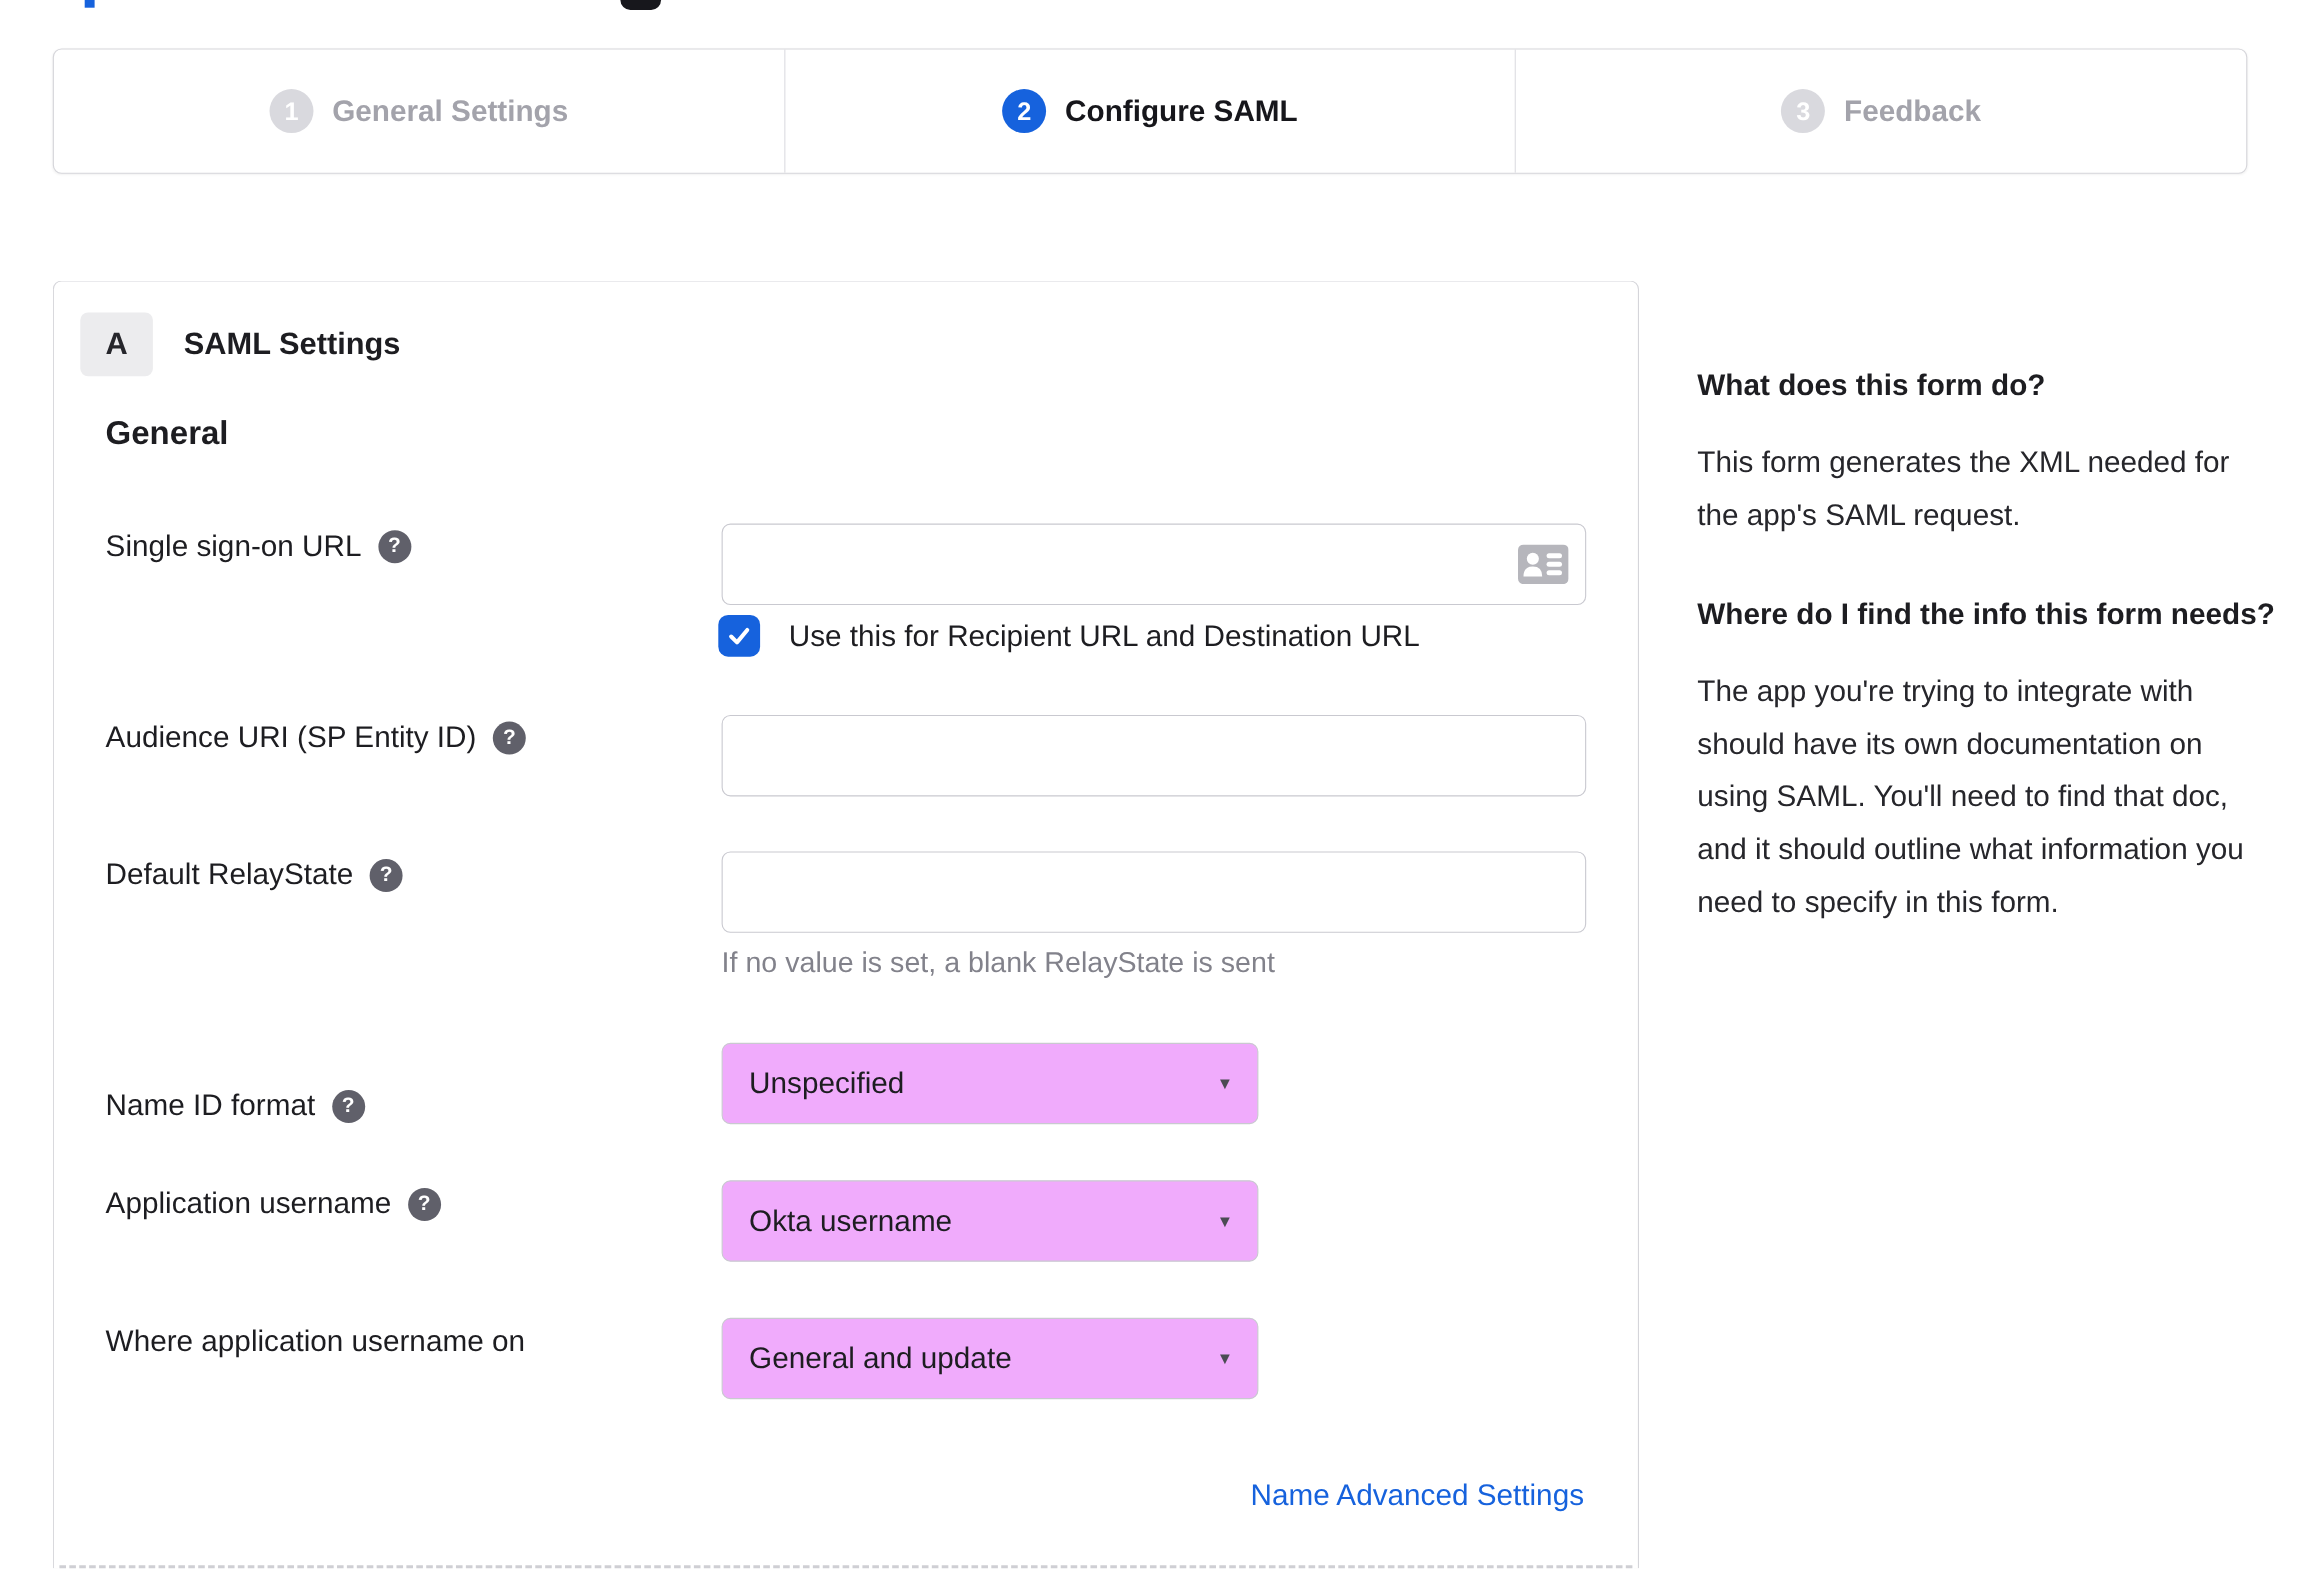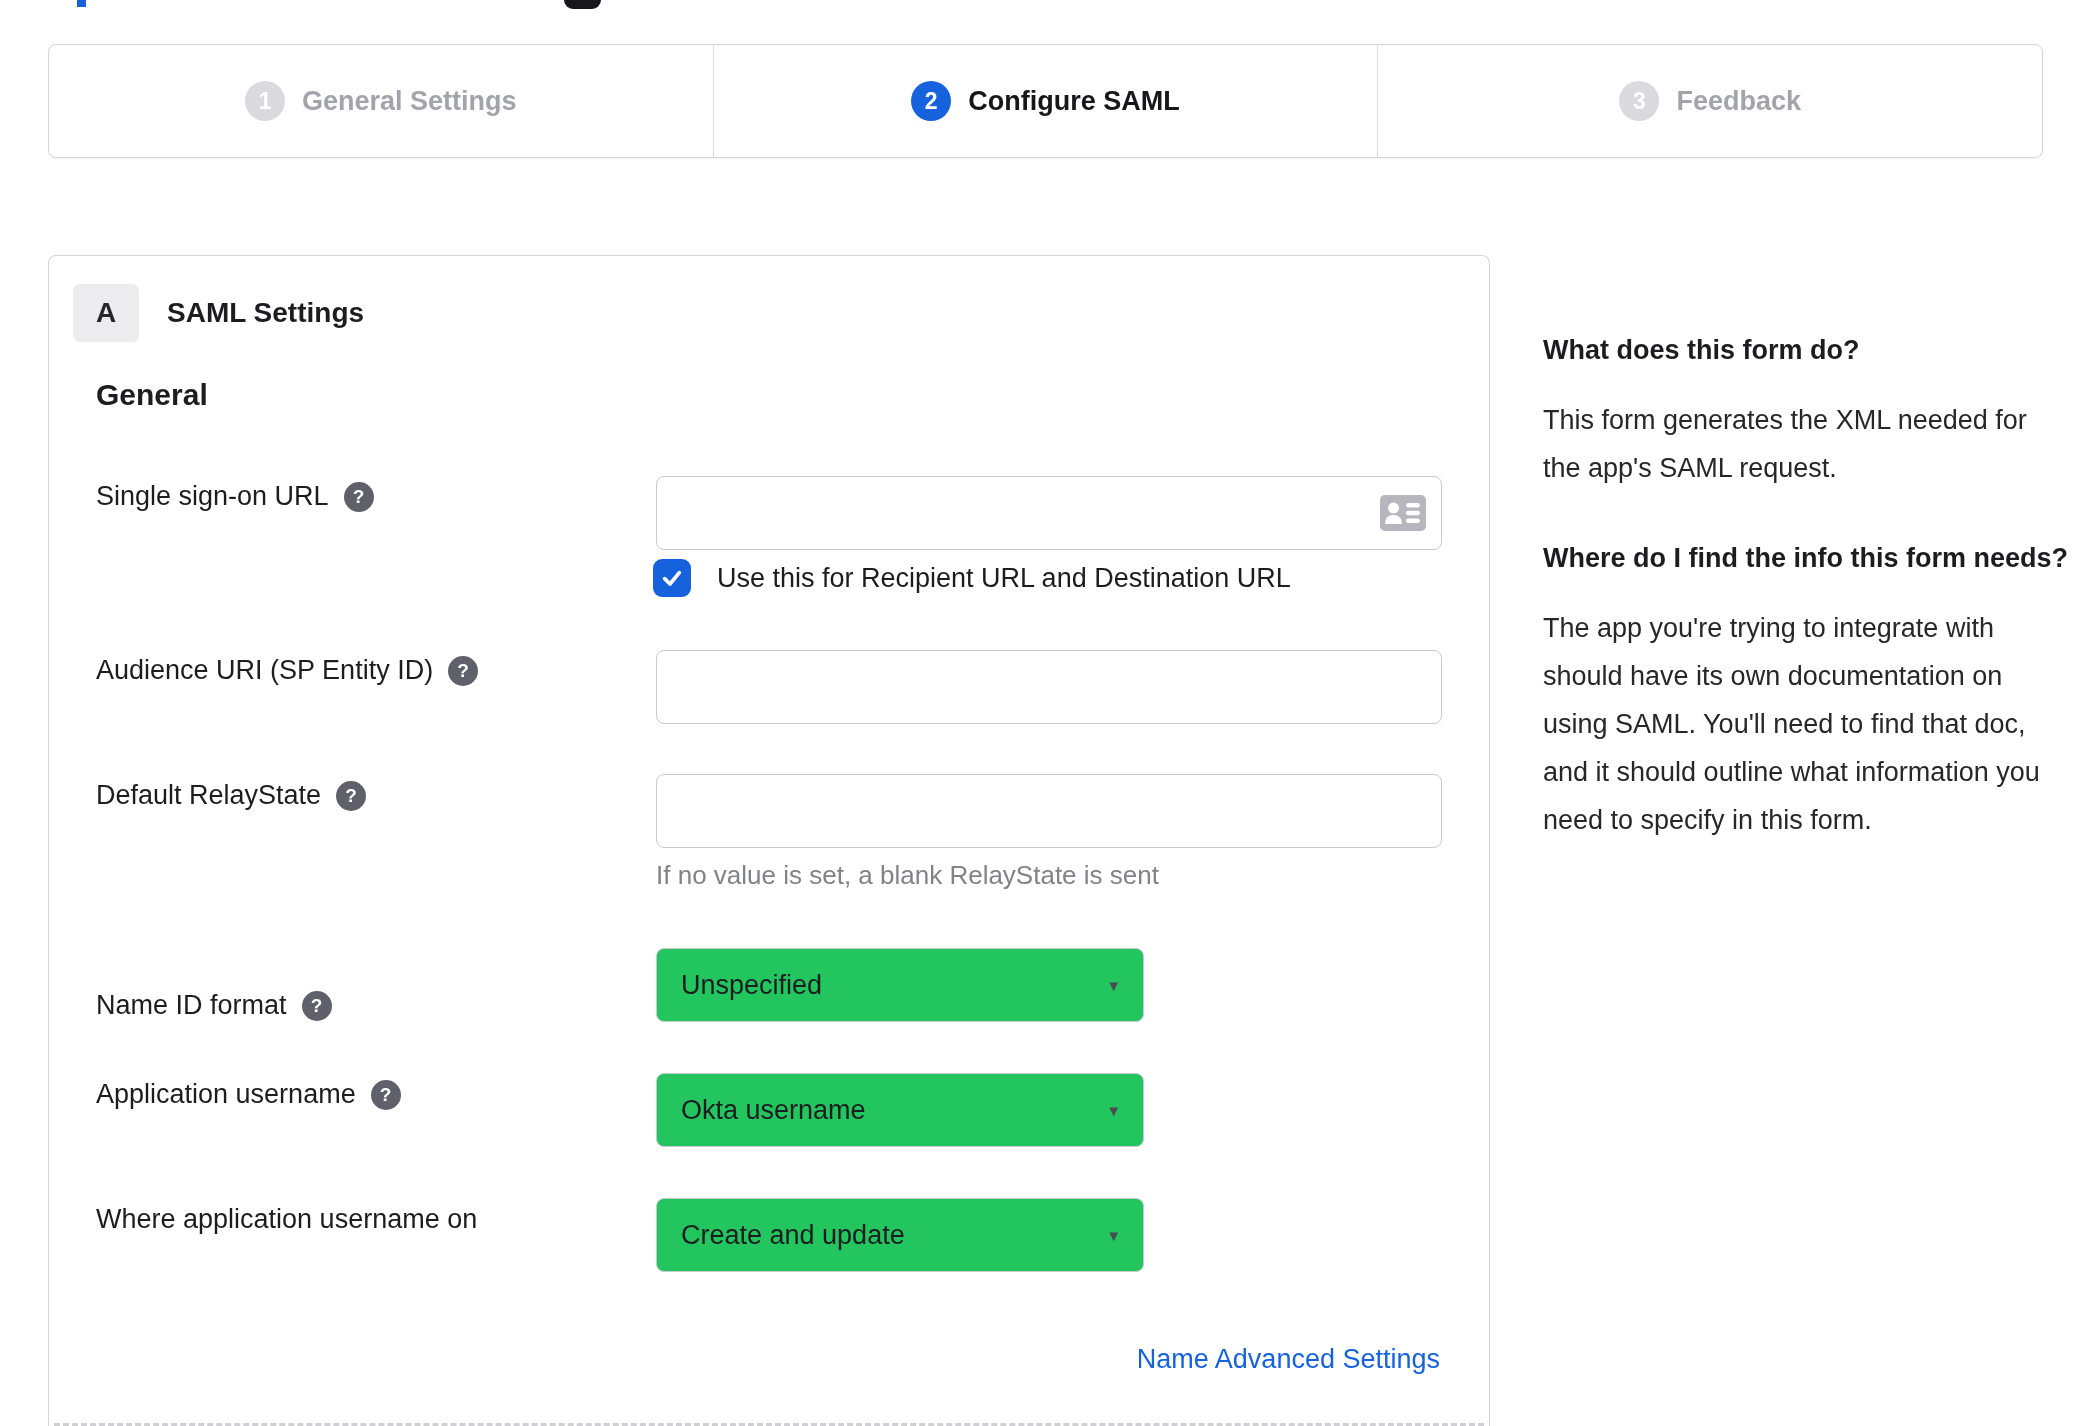--- a/index.html
+++ b/index.html
@@ -55,21 +55,21 @@
 
   .cb{
     position:absolute;left:604px;width:38px;height:38px;border-radius:9px;background:#1662dd;
     display:flex;align-items:center;justify-content:center;cursor:pointer;
   }
   .cb-lab{position:absolute;left:668px;height:38px;display:flex;align-items:center;font-size:27px;}
 
   .hint{position:absolute;left:607px;font-size:26px;color:#82828b;}
 
   .sel{
-    position:absolute;left:607px;width:488px;height:74px;box-sizing:border-box;background:#22c55e;
+    position:absolute;left:607px;width:488px;height:74px;box-sizing:border-box;background:#f0abfc;
     border:1px solid #c9c9d0;border-radius:8px;display:flex;align-items:center;
     padding:0 60px 0 24px;font-size:27px;cursor:pointer;
   }
   .caret{position:absolute;right:22px;font-size:15px;color:#4b4b53;}
 
   .adv-link{position:absolute;right:49px;top:1088px;font-size:27px;font-weight:500;color:#1662dd;cursor:pointer;text-decoration:none;}
 
   .dashed{position:absolute;left:5px;right:5px;bottom:0;border-top:3px dashed #cfcfd4;}
 
   
@@ -162,21 +162,21 @@
   </div>
   <div class="sel" style="top:817px;">
     <span>Okta username</span>
     <span class="caret">▼</span>
   </div>
 
   <div class="lbl" style="top:948px;">
     <span>Where application username on</span>
   </div>
   <div class="sel" style="top:942px;">
-    <span>Create and update</span>
+    <span>General and update</span>
     <span class="caret">▼</span>
   </div>
 
   <a class="adv-link">Name Advanced Settings</a>
 
   <div class="dashed"></div>
 </div>
 
 <div class="sidebar">
   <h3>What does this form do?</h3>

